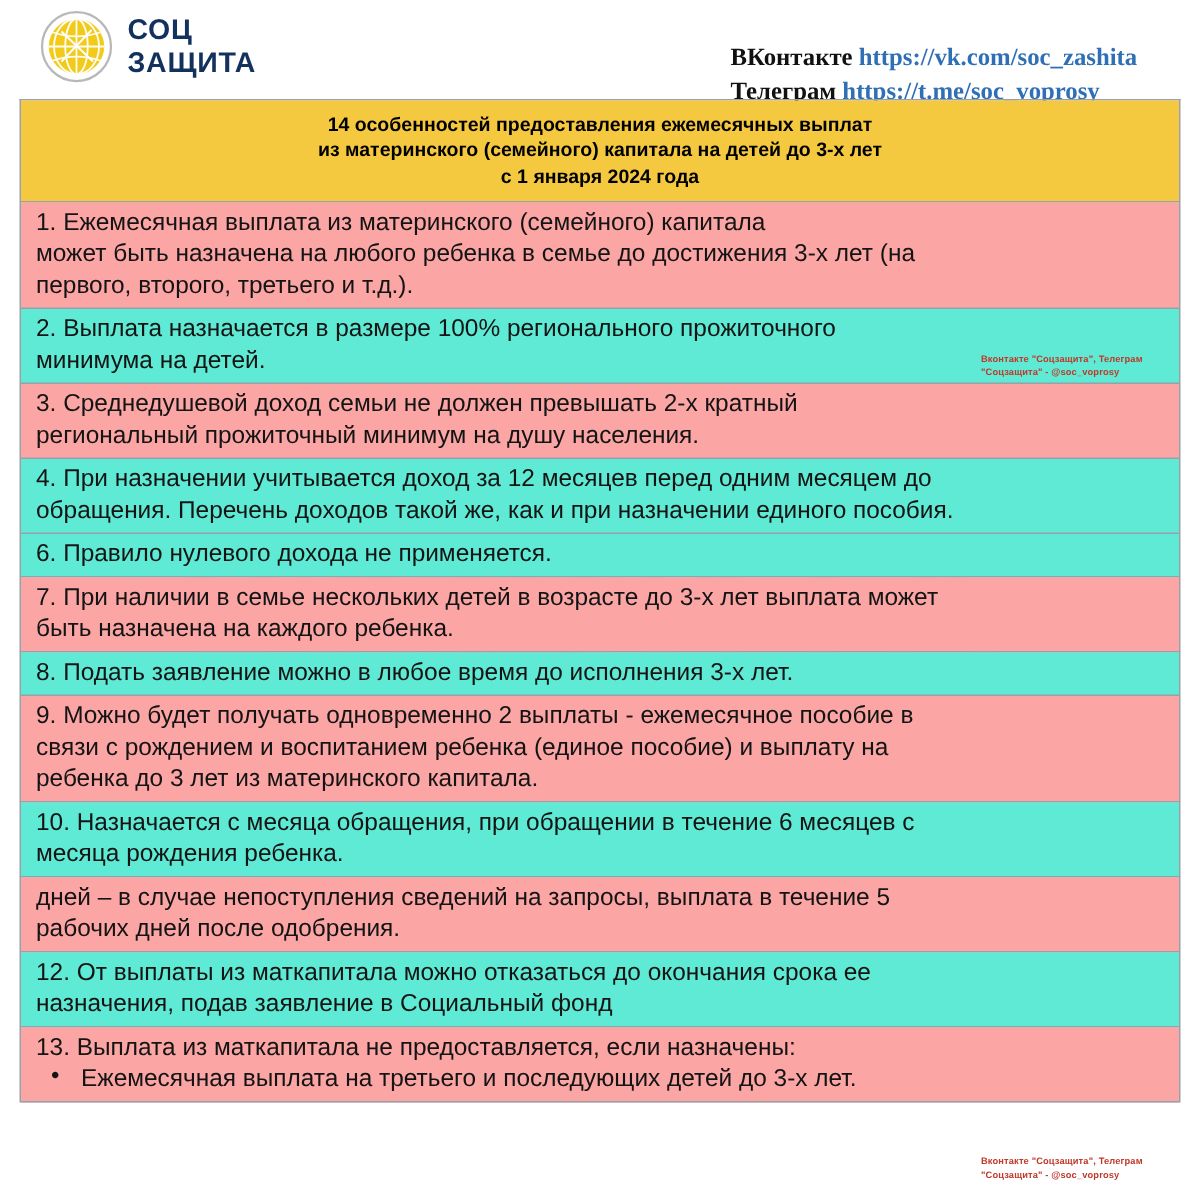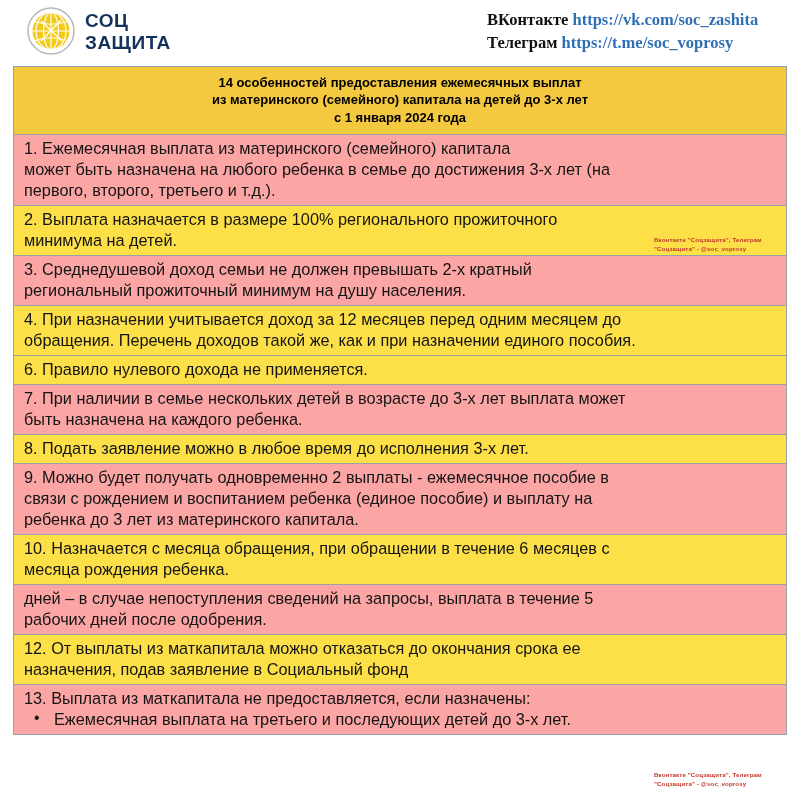--- a/index.html
+++ b/index.html
@@ -45,21 +45,21 @@
     font-weight: bold;
     font-size: 19px;
     letter-spacing: 0.5px;
   }
   .brand-text span { display: block; }
   .brand-line-2 { margin-top: 3px; }
 
   .contacts {
     position: absolute;
     left: 487px;
-    top: 9px;
+    top: 27px;
     font-family: "Liberation Serif", serif;
     font-size: 16.5px;
     font-weight: bold;
     line-height: 1.38;
     color: #111111;
     white-space: nowrap;
   }
   .contacts .url {
     color: #2f6fb5;
     font-family: "Liberation Serif", serif;
@@ -119,21 +119,21 @@
   .row {
     border-bottom: 1px solid #9aa0a8;
     padding: 3px 8px 4px 10px;
     font-size: 16.3px;
     line-height: 1.29;
     color: #141414;
     box-sizing: border-box;
     position: relative;
   }
   .row.white { background: #fca5a5; }
-  .row.blue  { background: #fde047; }
+  .row.blue  { background: #5eead4; }
 
   .row p { margin: 0; }
   .bullets { margin: 0; padding: 0; list-style: none; }
   .bullets li {
     position: relative;
     padding-left: 30px;
     margin: 0;
   }
   .bullets li::before {
     content: "•";

